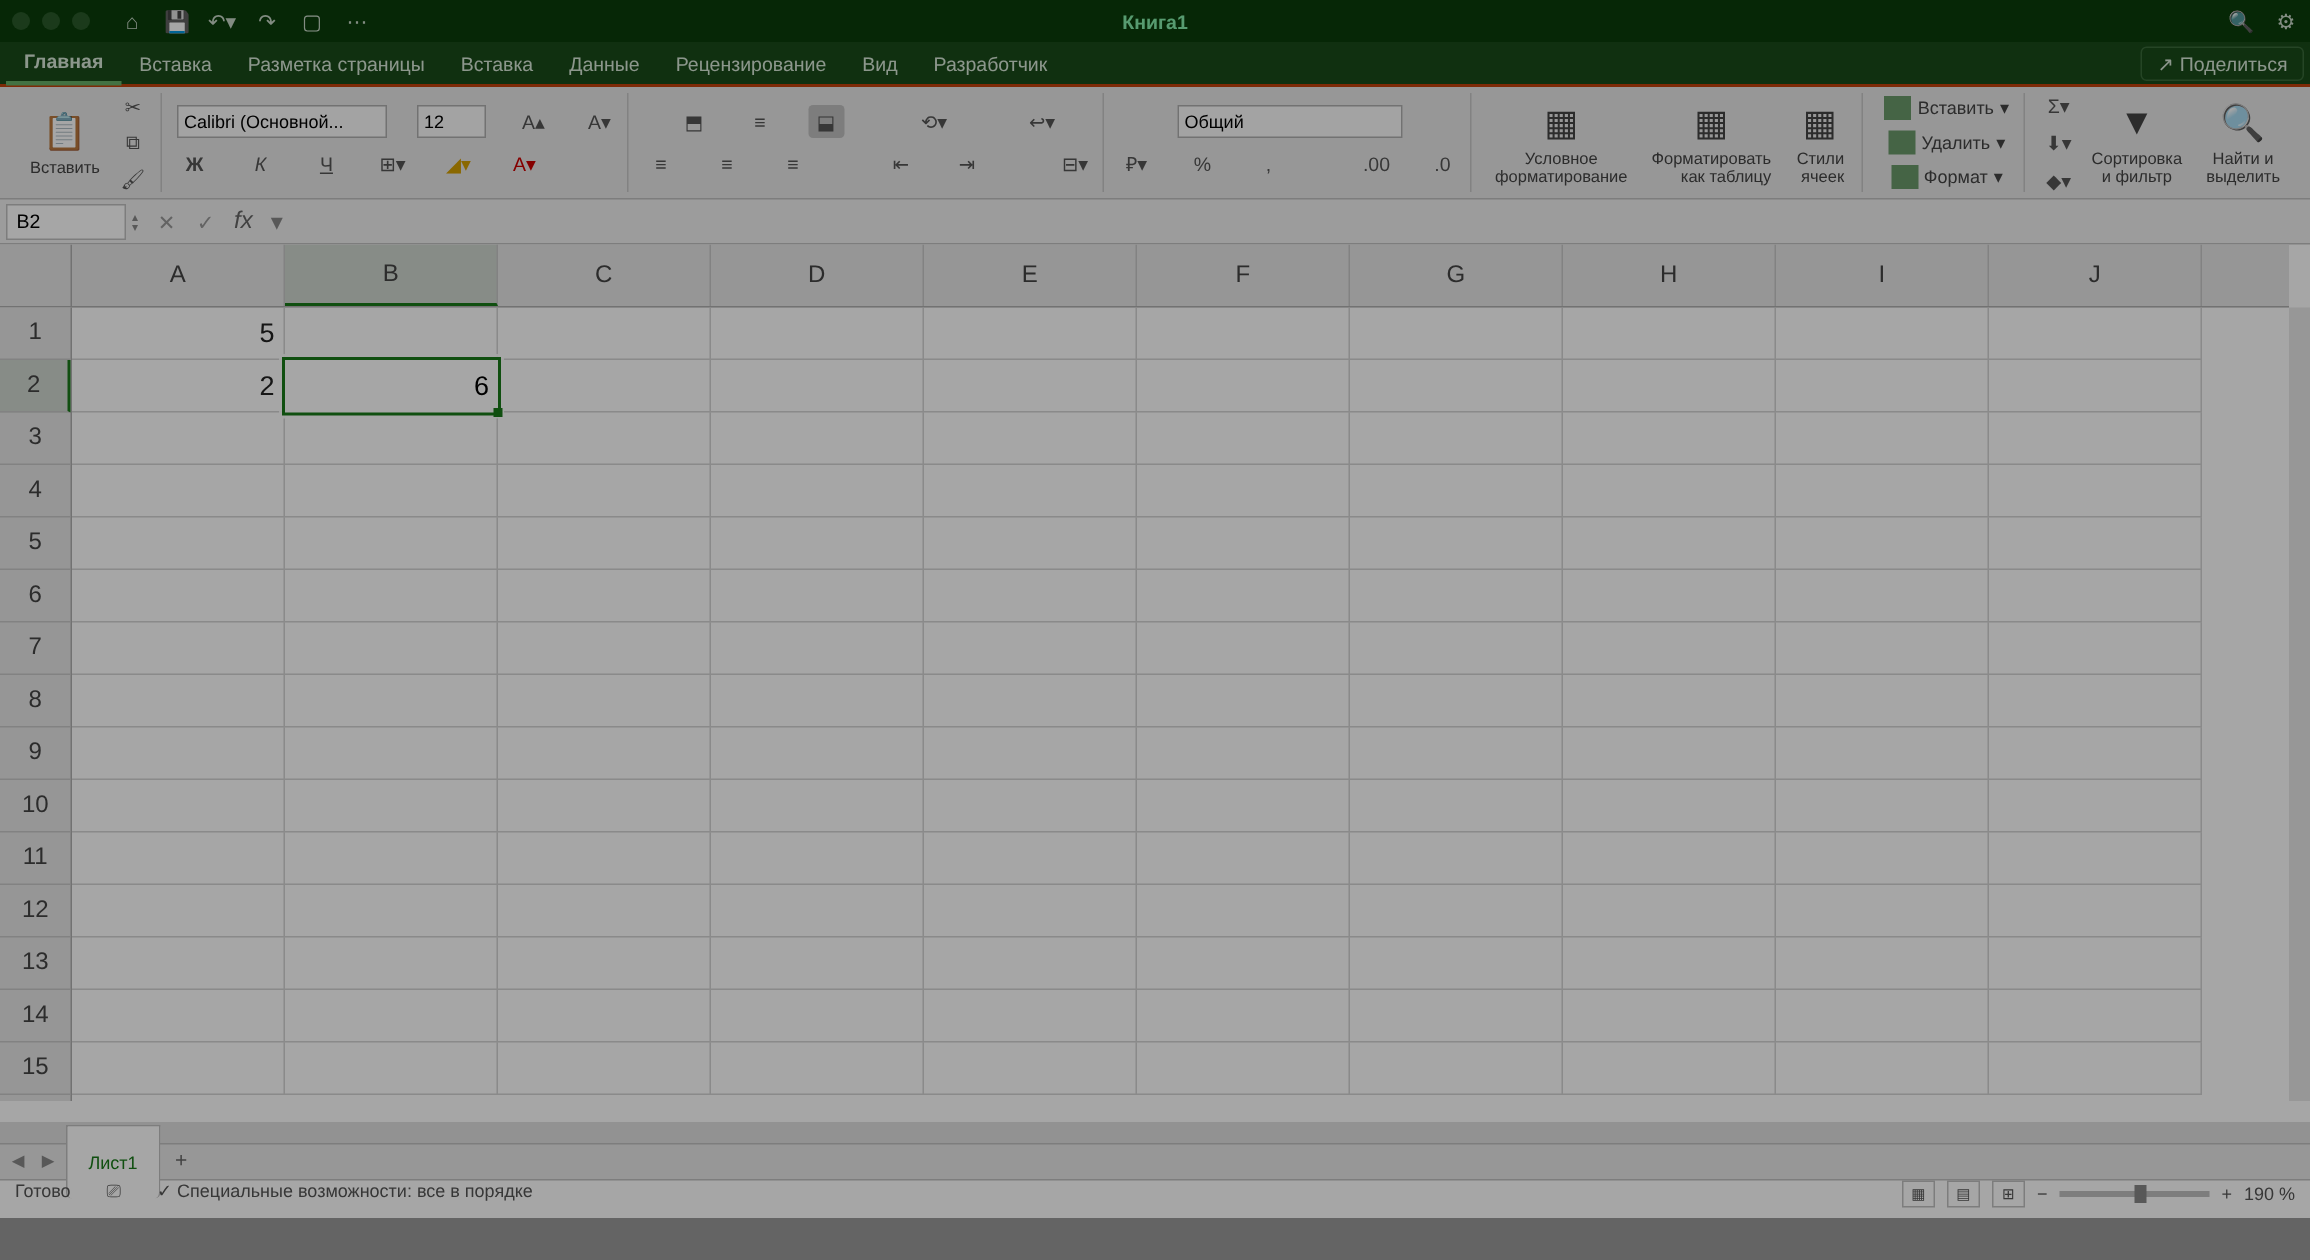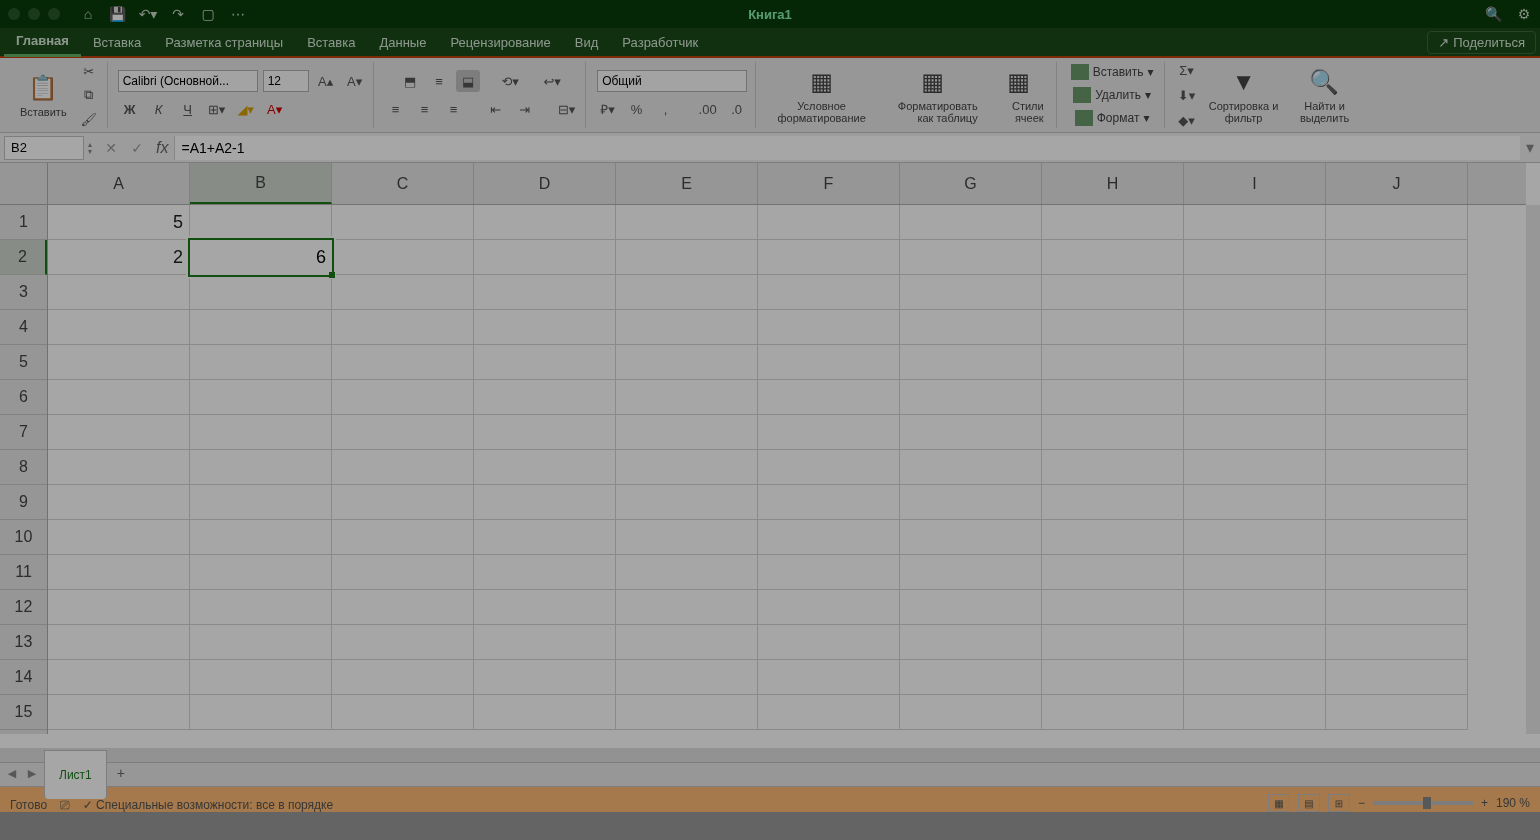--- a/index.html
+++ b/index.html
@@ -26,21 +26,21 @@
 .ribbon-group { display: flex; align-items: center; padding: 0 6px; border-right: 1px solid #c8c8c8; gap: 4px; }
 .ribbon-group:last-child { border-right: none; }
 .ribbon-btn-large { display: flex; flex-direction: column; align-items: center; justify-content: center; padding: 2px 6px; gap: 2px; font-size: 11px; color: #444; cursor: pointer; }
 .ribbon-btn-large .icon-box { width: 32px; height: 32px; display: flex; align-items: center; justify-content: center; font-size: 24px; }
 .ribbon-col { display: flex; flex-direction: column; gap: 2px; }
 .ribbon-btn-small { width: 24px; height: 22px; display: flex; align-items: center; justify-content: center; font-size: 13px; color: #555; cursor: pointer; border-radius: 3px; }
 .ribbon-btn-small.active { background: #c0c0c0; }
 .font-select { width: 140px; height: 22px; font-size: 12px; border: 1px solid #b0b0b0; background: #fafafa; padding: 0 4px; }
 .size-select { width: 46px; height: 22px; font-size: 12px; border: 1px solid #b0b0b0; background: #fafafa; padding: 0 4px; }
 .format-select { width: 150px; height: 22px; font-size: 12px; border: 1px solid #b0b0b0; background: #fafafa; padding: 0 4px; }
-.ribbon-row { display: flex; gap: 5px; align-items: center; }
+.ribbon-row { display: flex; gap: 20px; align-items: center; }
 .ribbon-txt-btn { display: flex; align-items: center; gap: 4px; font-size: 12px; color: #444; padding: 2px 4px; cursor: pointer; }
 .mini-icon { width: 18px; height: 16px; background: #6a9a6a; display: inline-block; }
 
 
 .formula-bar { height: 30px; background: #f0f0f0; display: flex; align-items: center; border-bottom: 1px solid #c0c0c0; }
 .name-box { width: 80px; height: 24px; border: 1px solid #c0c0c0; background: #fff; margin: 0 4px; display: flex; align-items: center; padding: 0 6px; font-size: 13px; }
 .name-box-spin { display:flex; flex-direction:column; margin-right:6px; font-size:8px; color:#888; line-height:7px;}
 .fb-btn { width: 26px; height: 24px; display: flex; align-items: center; justify-content: center; color: #999; font-size: 14px; cursor: pointer; }
 .fx-label { font-style: italic; font-size: 16px; color: #666; padding: 0 6px; }
 .formula-input { flex: 1; height: 24px; border: none; background: #fff; padding: 0 6px; font-size: 14px; outline: none; border-left: 1px solid #d0d0d0; }
@@ -63,21 +63,21 @@
 .vscroll { position:absolute; right:0; top:42px; bottom:14px; width:14px; background:#e8e8e8;}
 .hscroll-area { height: 14px; background: #e0e0e0; }
 
 
 .sheet-bar { height: 24px; background: #e8e8e8; display: flex; align-items: center; border-top: 1px solid #c0c0c0; padding: 0 4px; gap: 4px; }
 .sheet-nav { width: 16px; height: 16px; color: #888; font-size: 11px; text-align: center; cursor: pointer; }
 .sheet-tab { padding: 17px 14px; background: #fff; border: 1px solid #c0c0c0; border-bottom: none; font-size: 12px; color: #1a7a1a; border-radius: 0 0 4px 4px; }
 .sheet-add { width: 20px; height: 20px; font-size: 14px; color: #666; text-align: center; cursor: pointer; }
 
 
-.status-bar { height: 26px; background: #fdba74; display: flex; align-items: flex-end; padding: 0 10px; font-size: 12px; color: #555; border-top: 1px solid #c0c0c0; gap: 13px; }
+.status-bar { height: 26px; background: #ffffff; display: flex; align-items: flex-start; padding: 0 10px; font-size: 12px; color: #555; border-top: 1px solid #c0c0c0; gap: 24px; }
 .status-right { margin-left: auto; display: flex; align-items: center; gap: 8px; }
 .view-btn { width: 22px; height: 18px; border: 1px solid #c0c0c0; font-size: 10px; display: flex; align-items: center; justify-content: center; }
 .zoom-slider { width: 100px; height: 4px; background: #c0c0c0; position: relative; }
 .zoom-thumb { position: absolute; left: 50%; top: -4px; width: 8px; height: 12px; background: #888; }
 </style>
 </head>
 <body>
 
 <div class="titlebar">
   <div class="traffic-lights">
@@ -218,21 +218,20 @@
 </div>
 
 <div class="formula-bar">
   <div class="name-box">
     <span>B2</span>
   </div>
   <div class="name-box-spin">▴<br>▾</div>
   <div class="fb-btn">✕</div>
   <div class="fb-btn">✓</div>
   <div class="fx-label">fx</div>
-  <input class="formula-input" value="=A1+A2-1" style="">
   <div class="fb-expand">▾</div>
 </div>
 
 <div class="grid-wrap">
   <div class="corner"></div>
   <div class="col-headers" id="col-headers">
       <div class="col-header">A</div>
       <div class="col-header sel">B</div>
       <div class="col-header">C</div>
       <div class="col-header">D</div>

